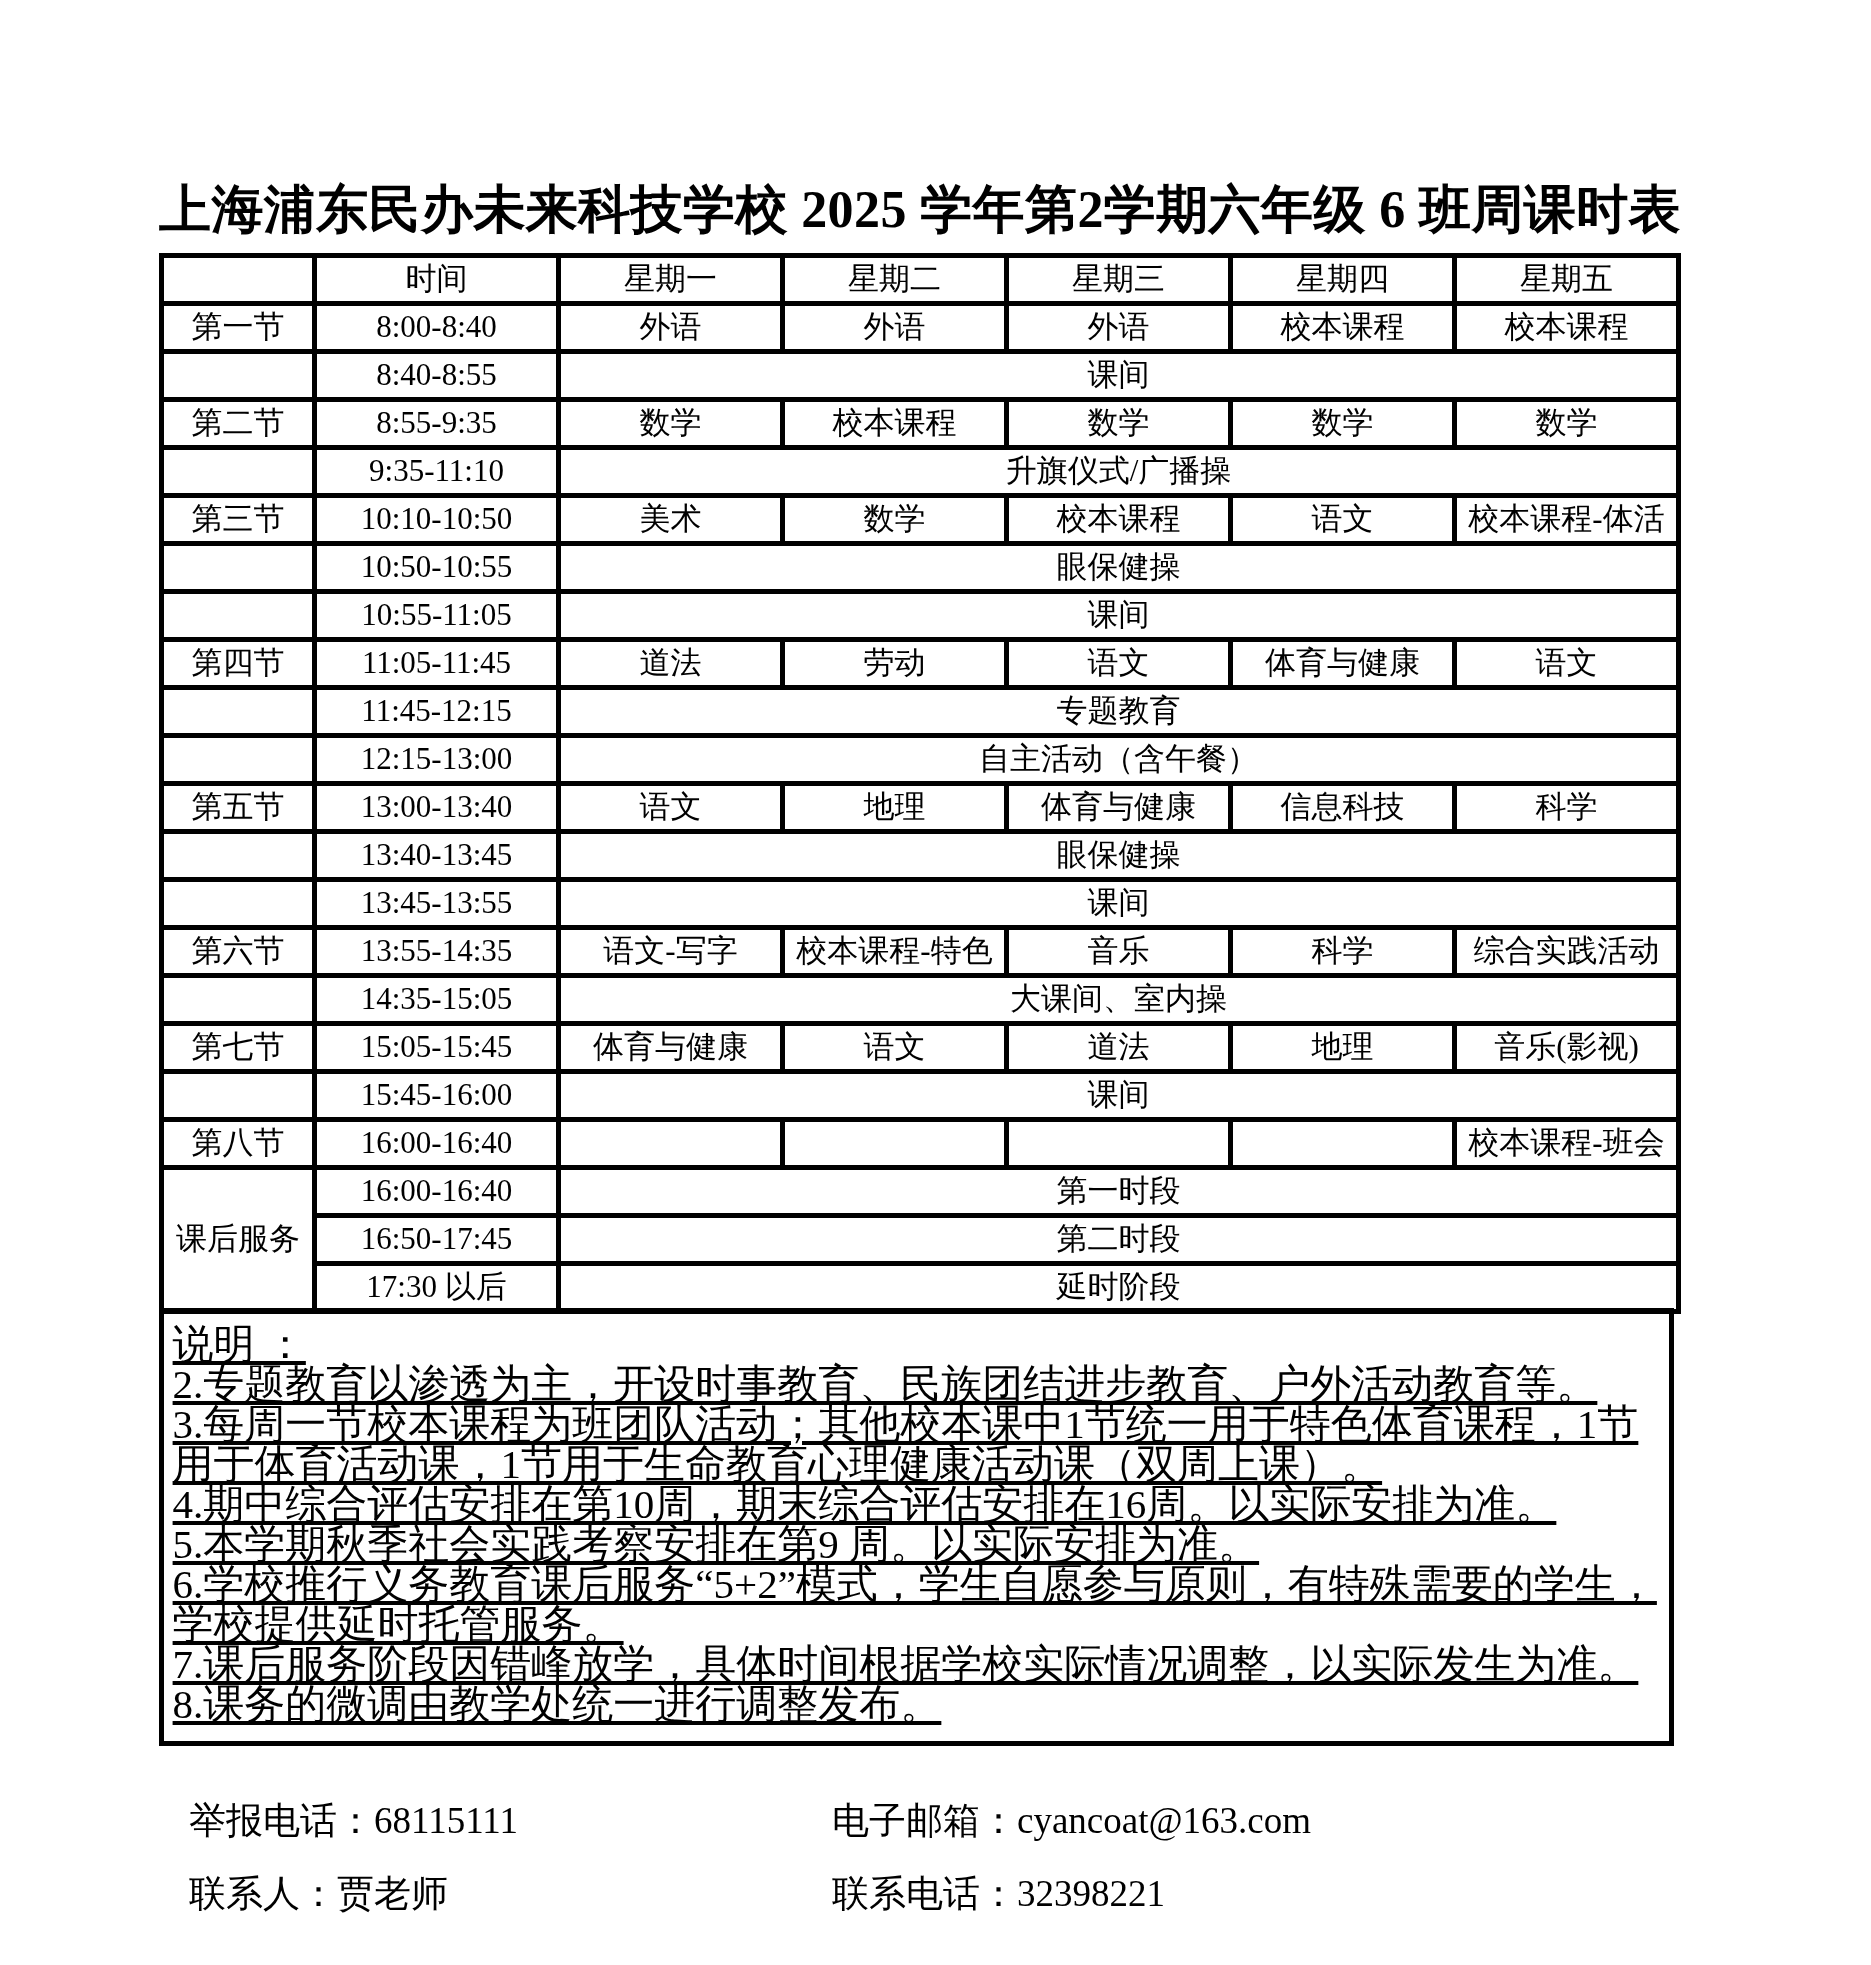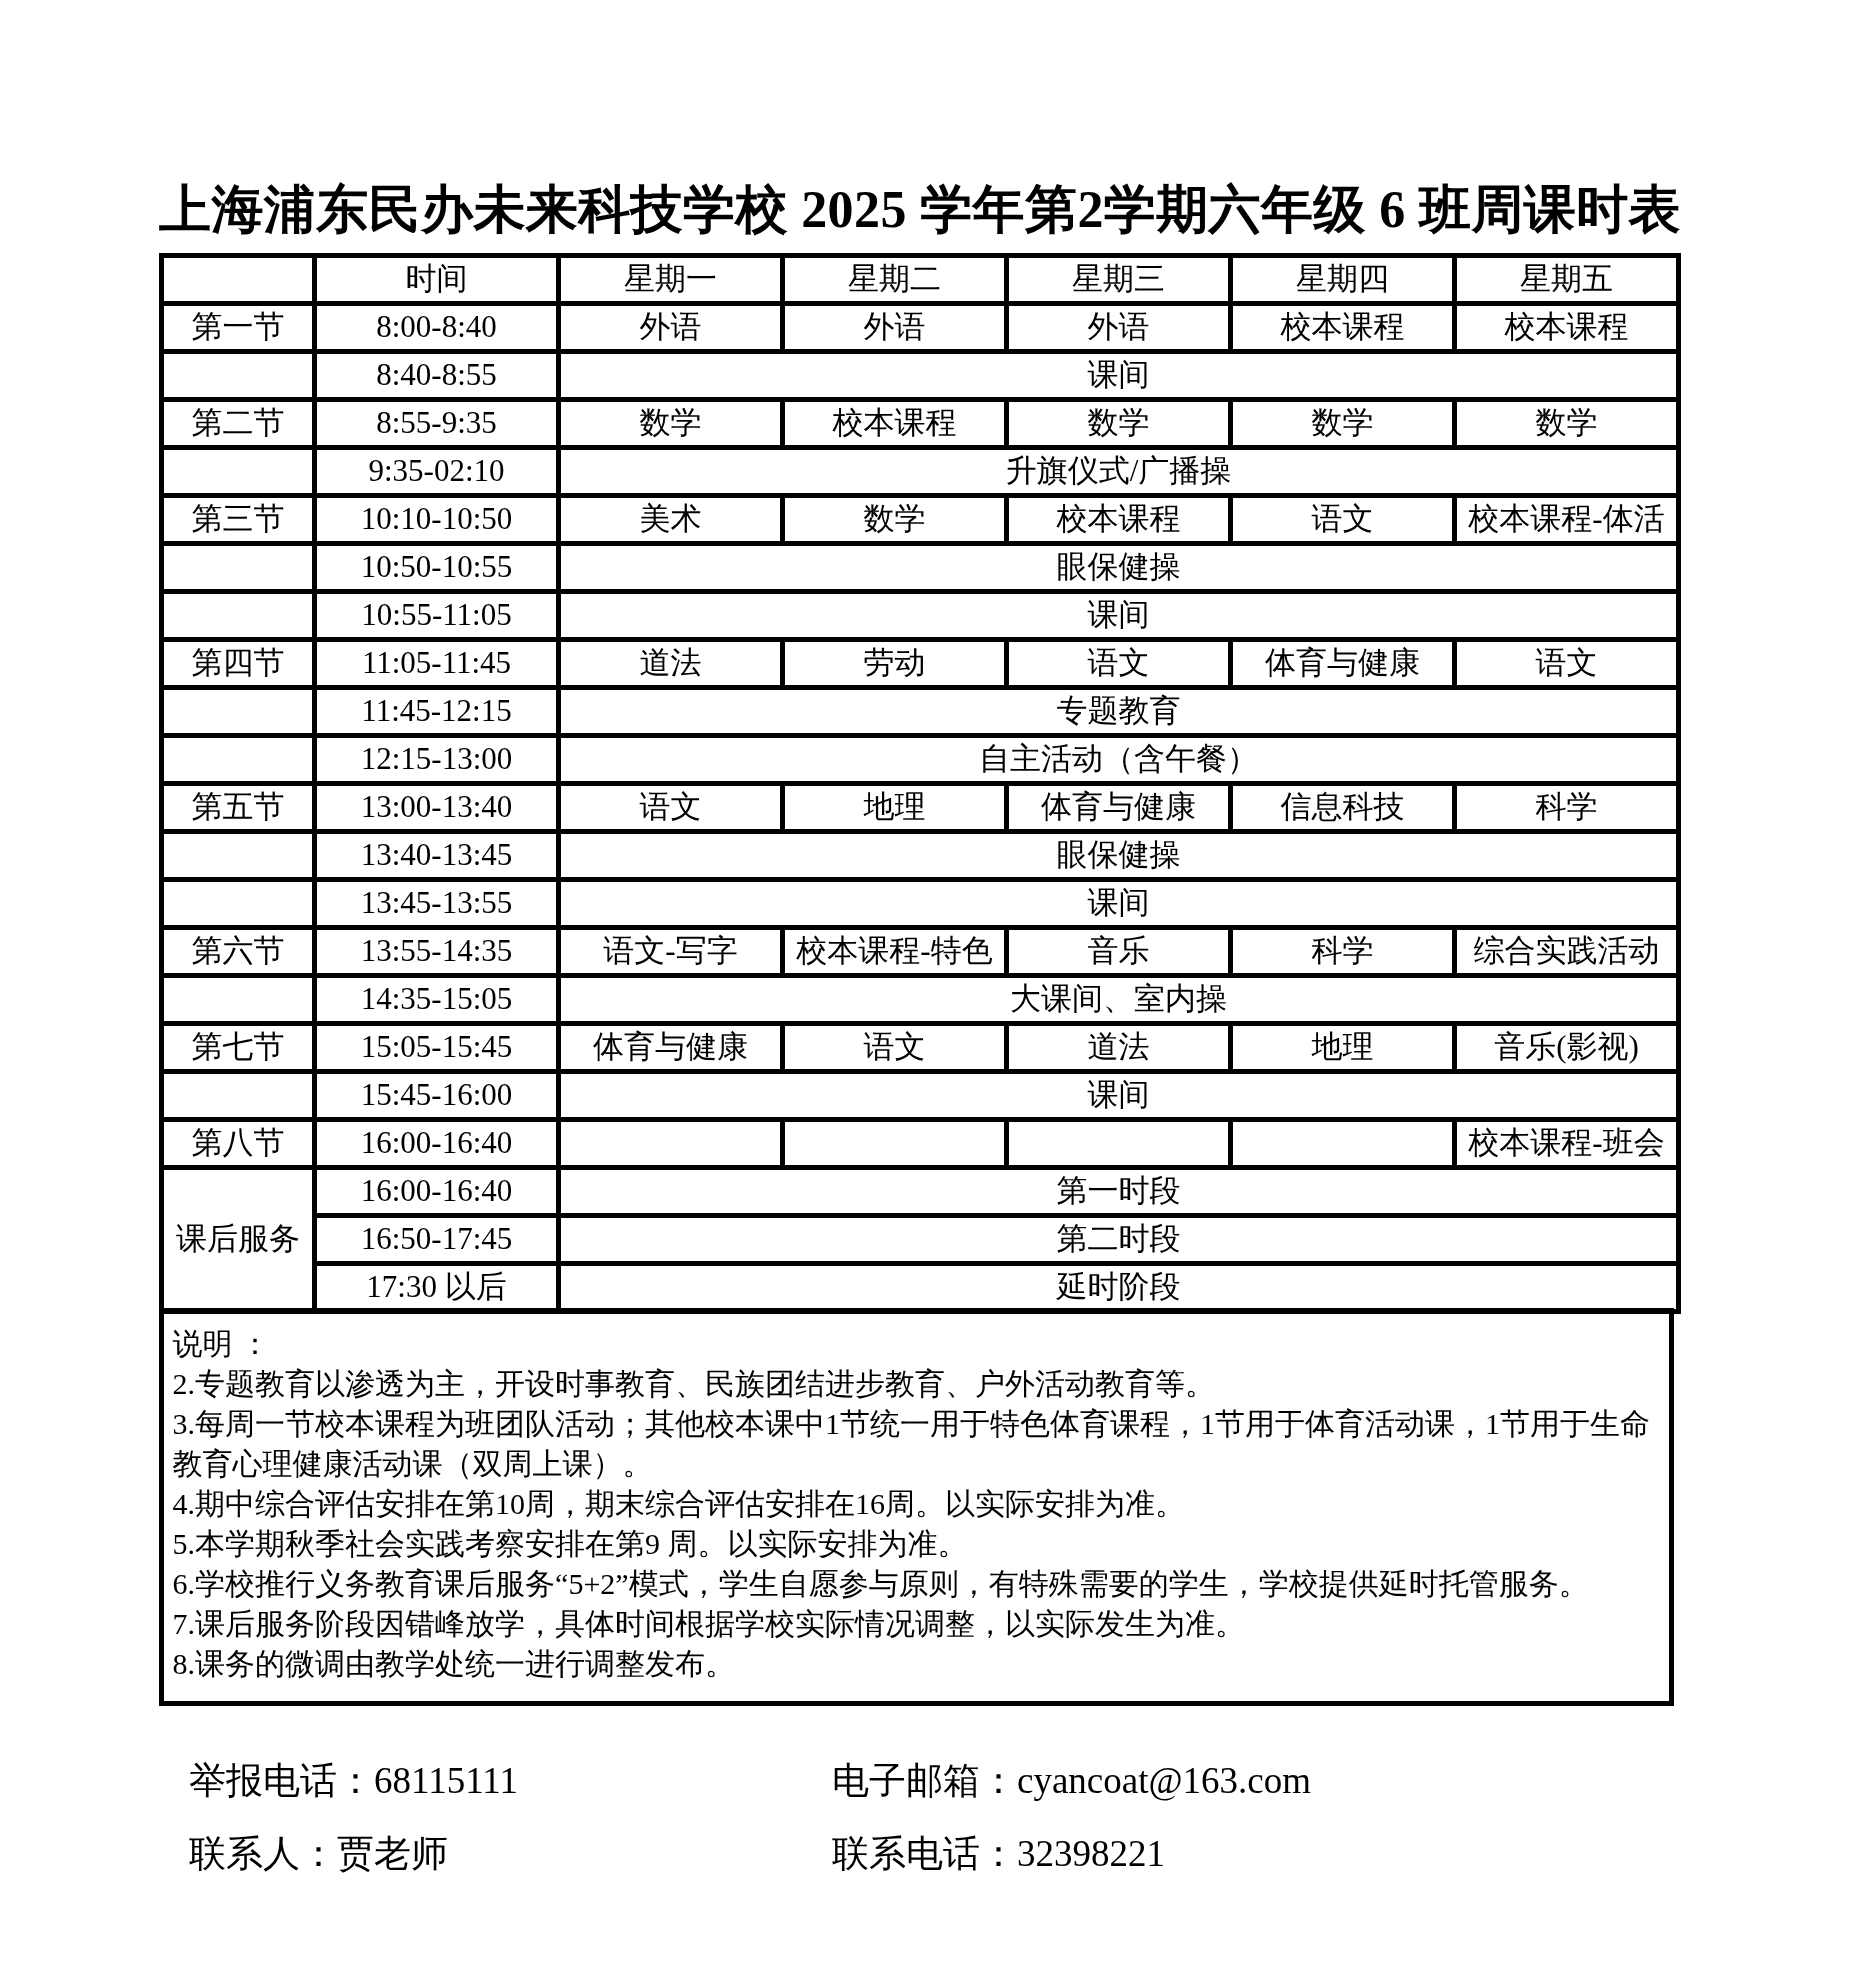--- a/index.html
+++ b/index.html
@@ -42,22 +42,23 @@
     vertical-align: middle;
     font-size: 31px;
     font-weight: normal;
     white-space: nowrap;
     overflow: visible;
   }
   .notes-box {
     border: 5.5px solid #000000;
     margin-top: -5.5px;
     padding: 10.2px 8.6px 17.3px 8.6px;
-    font-size: 30px;
+    font-size: 41px;
     line-height: 40px;
+    text-decoration: underline;
   }
   .notes-box .note-line { margin: 0; }
   .footer {
     margin-top: 50px;
     font-size: 37px;
   }
   .footer-row {
     display: flex;
     margin-bottom: 23px;
     white-space: nowrap;
@@ -112,21 +113,21 @@
         <td>第二节</td>
         <td>8:55-9:35</td>
         <td>数学</td>
         <td>校本课程</td>
         <td>数学</td>
         <td>数学</td>
         <td>数学</td>
       </tr>
       <tr>
         <td></td>
-        <td>9:35-02:10</td>
+        <td>9:35-11:10</td>
         <td colspan="5">升旗仪式/广播操</td>
       </tr>
       <tr>
         <td>第三节</td>
         <td>10:10-10:50</td>
         <td>美术</td>
         <td>数学</td>
         <td>校本课程</td>
         <td>语文</td>
         <td>校本课程-体活</td>

